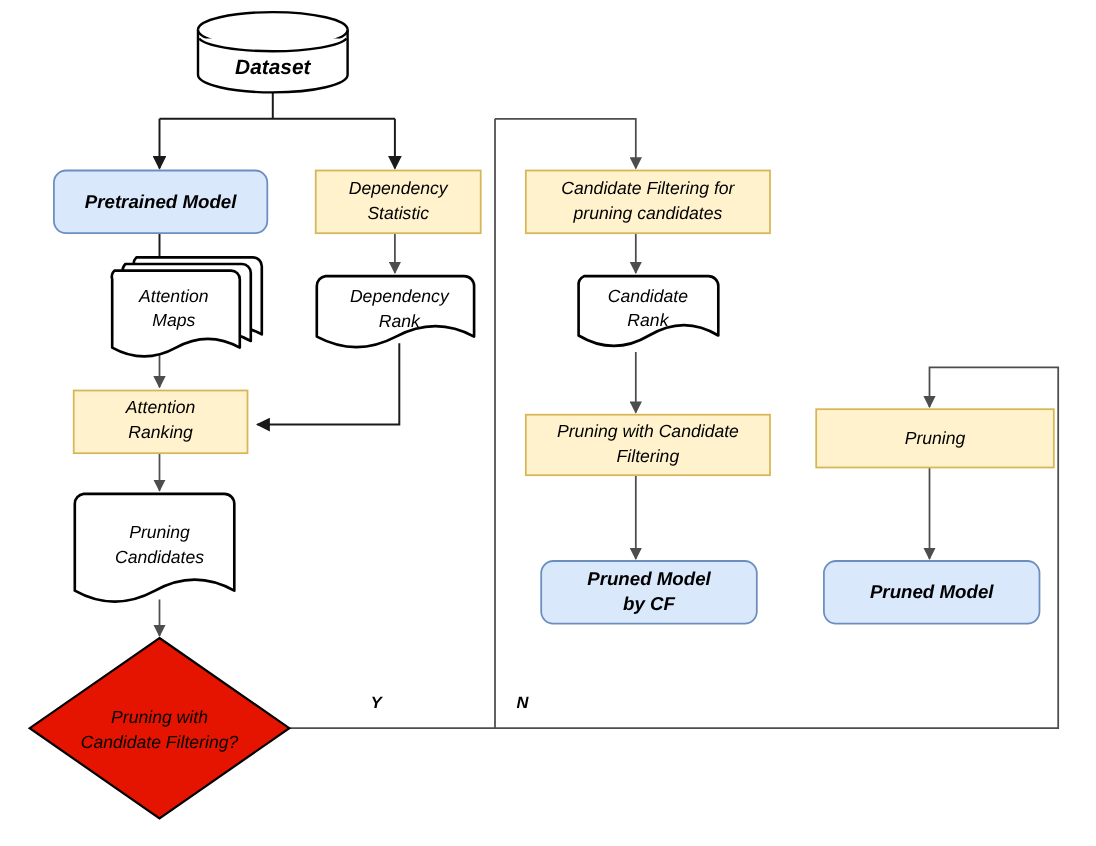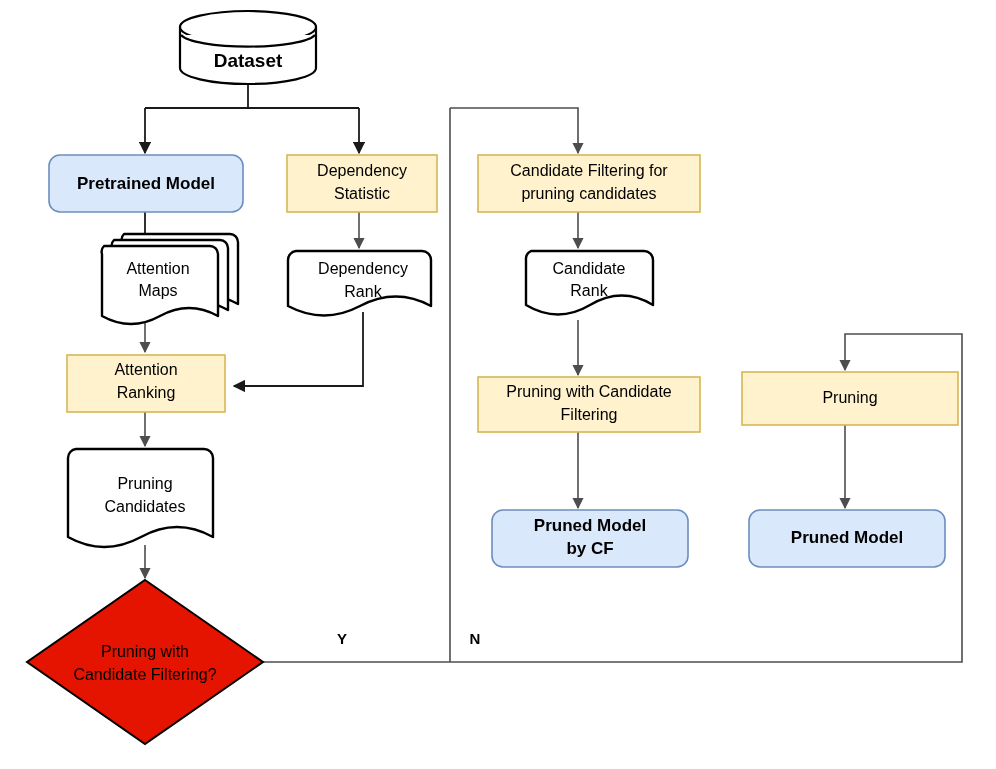--- a/index.html
+++ b/index.html
@@ -10,20 +10,21 @@
   body {
     width: 996px;
     height: 769px;
     font-family: "Liberation Sans", sans-serif;
     overflow: hidden;
   }
   #flow-root {
     position: relative;
     width: 996px;
     height: 769px;
+    font-style: italic;
   }
   svg#flow-svg {
     display: block;
     width: 996px;
     height: 769px;
   }
   .node-label {
     font-family: "Liberation Sans", sans-serif;
     text-anchor: middle;
     dominant-baseline: middle;

